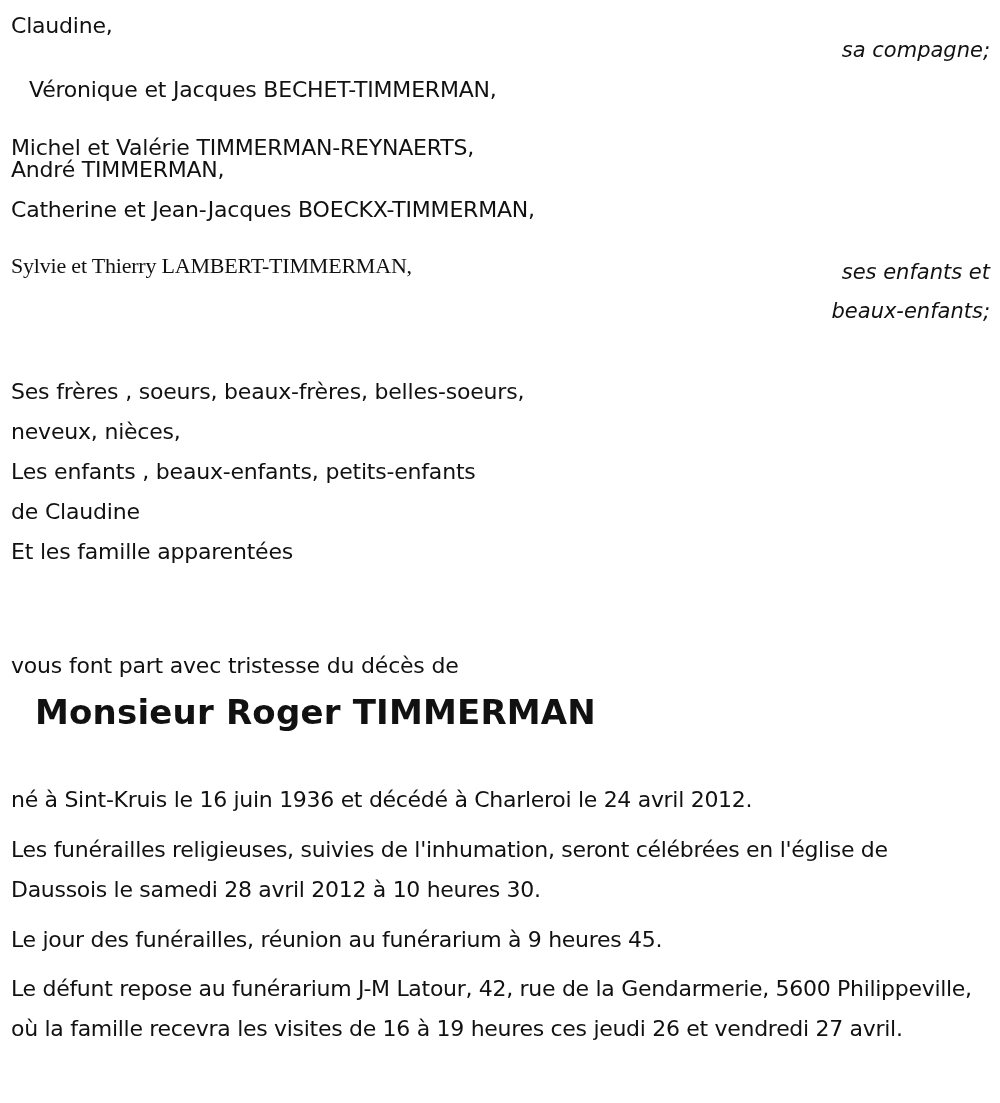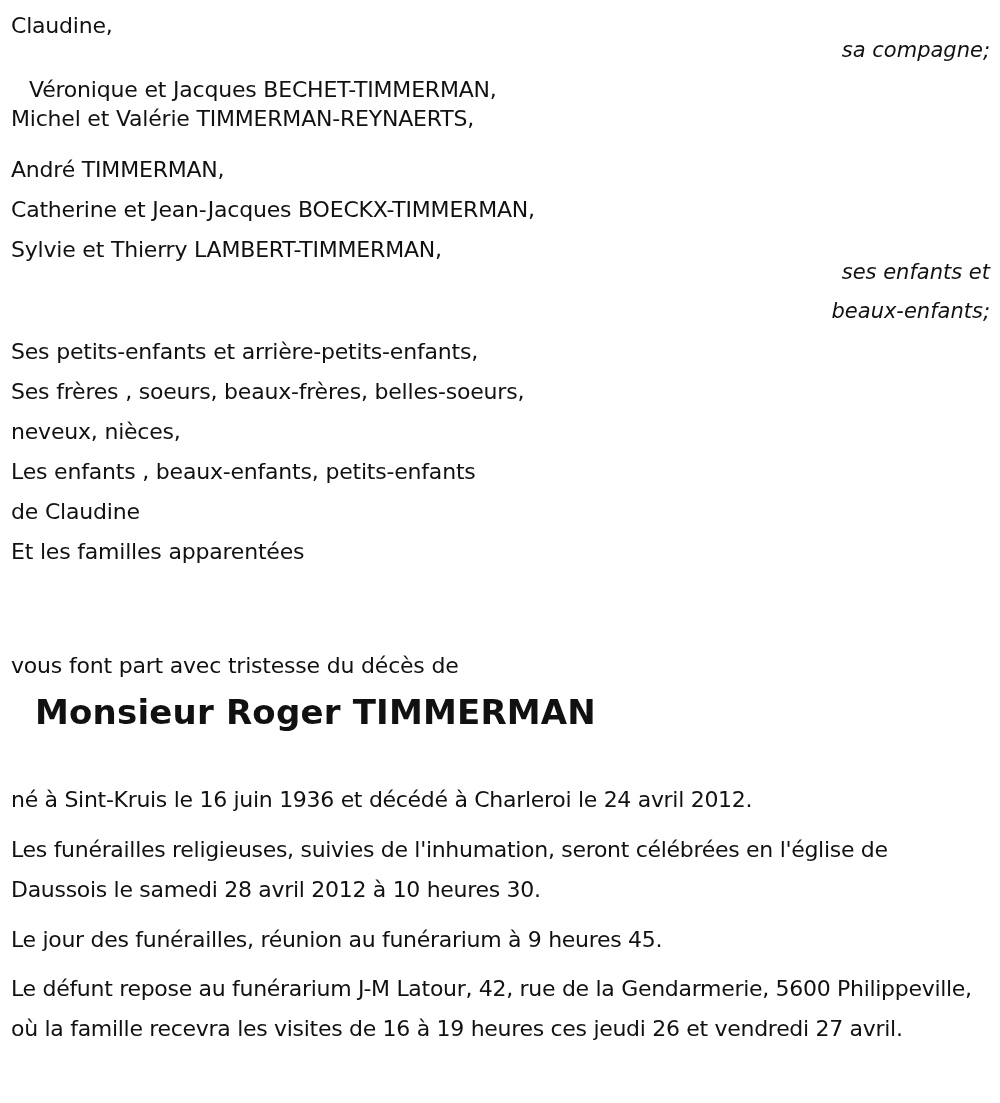--- a/index.html
+++ b/index.html
@@ -61,33 +61,32 @@
   </style>
 </head>
 <body>
 
 <div class="page">
 
   <div class="line" style="top:12px;">Claudine,</div>
   <div class="role" style="top:36px;">sa compagne;</div>
 
   <div class="line" style="top:76px;margin-left:18px;">Véronique et Jacques BECHET-TIMMERMAN,</div>
-  <div class="line" style="top:105px;text-align:center;">Michel et Valérie TIMMERMAN-REYNAERTS,</div>
+  <div class="line" style="top:134px;text-align:center;">Michel et Valérie TIMMERMAN-REYNAERTS,</div>
   <div class="line" style="top:196px;">Catherine et Jean-Jacques BOECKX-TIMMERMAN,</div>
   <div class="line" style="top:156px;">André TIMMERMAN,</div>
-  <div class="line" style="top:236px;">Sylvie et Thierry LAMBERT-TIMMERMAN,</div>
+  <div class="line" style="top:252px;font-family:Liberation Serif, serif;">Sylvie et Thierry LAMBERT-TIMMERMAN,</div>
   <div class="role" style="top:258px;">ses enfants et</div>
   <div class="role" style="top:297px;">beaux-enfants;</div>
 
-  <div class="line" style="top:338px;">Ses petits-enfants et arrière-petits-enfants,</div>
   <div class="line" style="top:378px;">Ses frères , soeurs, beaux-frères, belles-soeurs,</div>
   <div class="line" style="top:418px;">neveux, nièces,</div>
   <div class="line" style="top:458px;">Les enfants , beaux-enfants, petits-enfants</div>
   <div class="line" style="top:498px;">de Claudine</div>
-  <div class="line" style="top:538px;">Et les familles apparentées</div>
+  <div class="line" style="top:538px;">Et les famille apparentées</div>
 
   <div class="line" style="top:652px;">vous font part avec tristesse du décès de</div>
 
   <div class="heading">Monsieur Roger TIMMERMAN</div>
 
   <div class="para" style="top:780px;">né à Sint-Kruis le 16 juin 1936 et décédé à Charleroi le 24 avril 2012.</div>
   <div class="para" style="top:830px;">Les funérailles religieuses, suivies de l'inhumation, seront célébrées en l'église de Daussois le samedi 28 avril 2012 à 10 heures 30.</div>
   <div class="para" style="top:920px;">Le jour des funérailles, réunion au funérarium à 9 heures 45.</div>
   <div class="para" style="top:969px;">Le défunt repose au funérarium J-M Latour, 42, rue de la Gendarmerie, 5600 Philippeville, où la famille recevra les visites de 16 à 19 heures ces jeudi 26 et vendredi 27 avril.</div>
 

